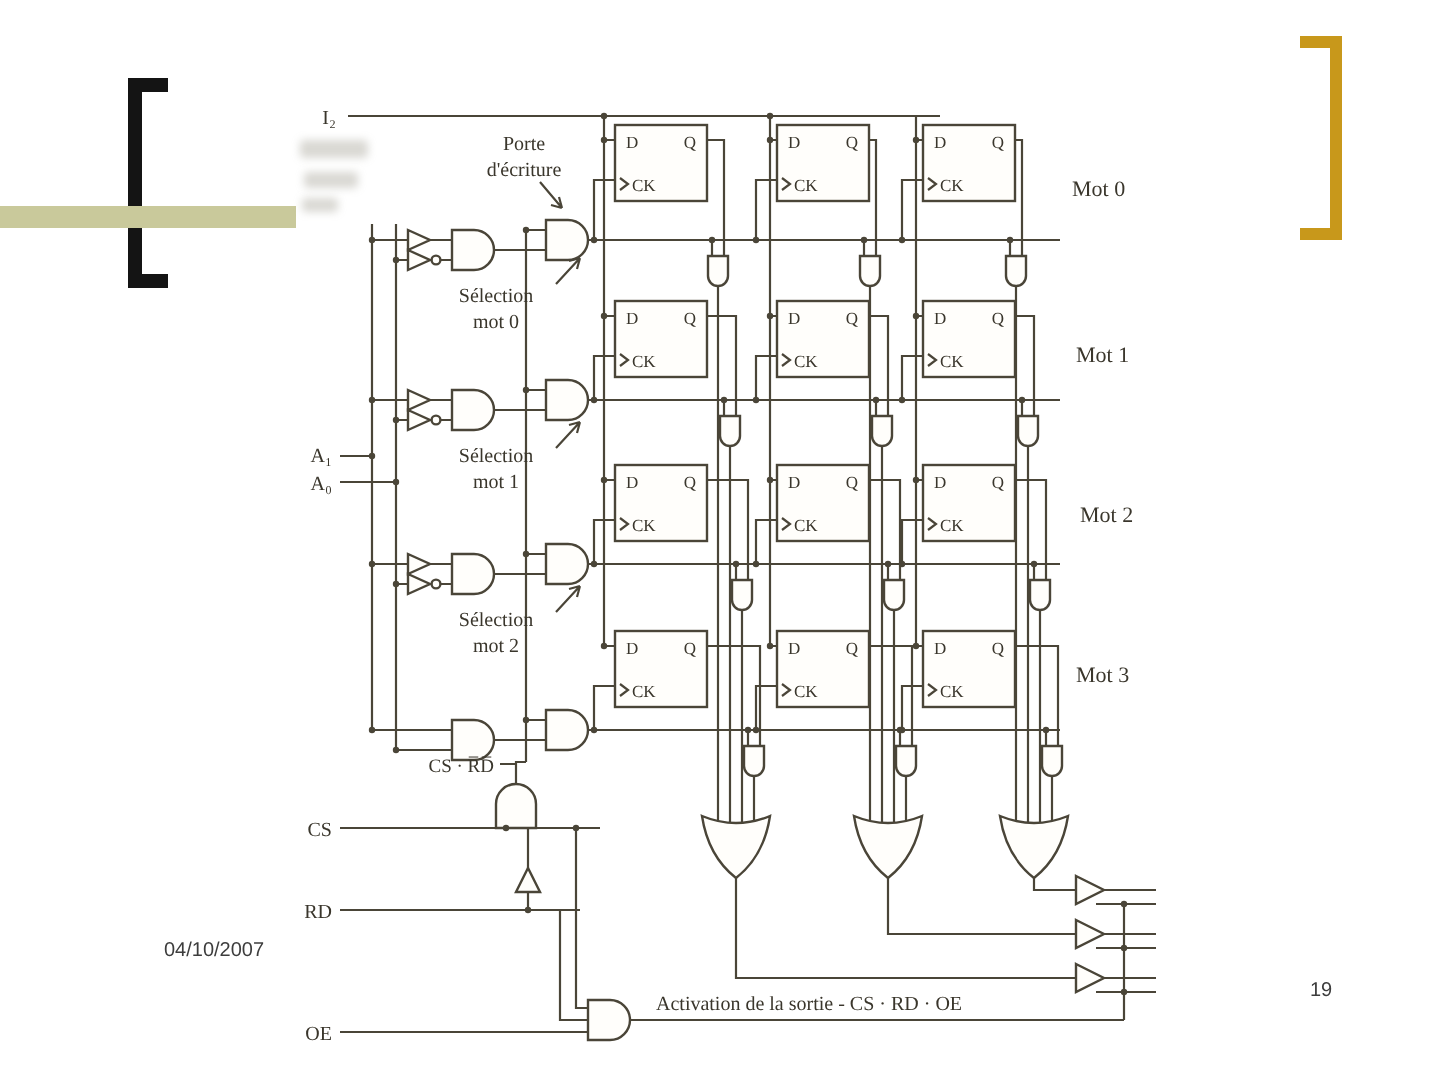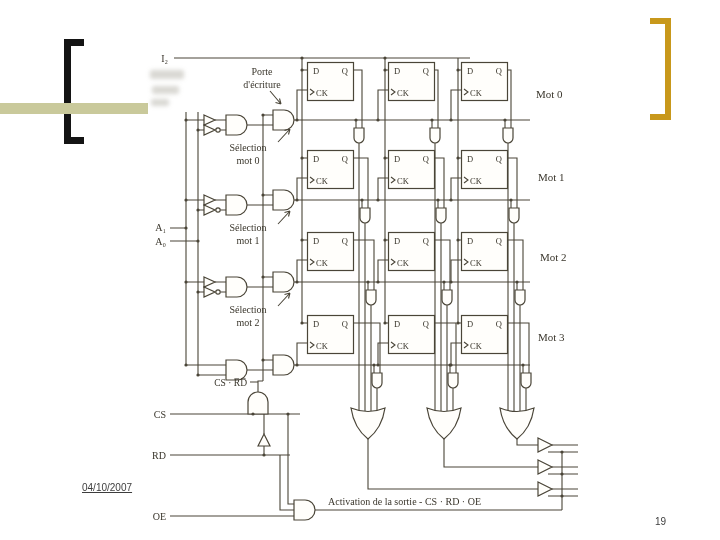--- a/index.html
+++ b/index.html
@@ -11,22 +11,22 @@
   .bracket-left{position:absolute;left:64px;top:39px;width:13px;height:91px;
     border-left:7px solid #141414;border-top:7px solid #141414;border-bottom:7px solid #141414;}
   .accent-bar{position:absolute;left:0;top:103px;width:148px;height:11px;background:#C9C99B;}
   .bracket-right{position:absolute;left:650px;top:18px;width:15px;height:90px;
     border-right:6px solid #C8981B;border-top:6px solid #C8981B;border-bottom:6px solid #C8981B;}
 
   
   .ghost{position:absolute;background:rgba(120,114,96,.28);filter:blur(2px);border-radius:2px;}
 
   
-  .footer-date{position:absolute;left:82px;top:482px;font-size:10px;color:#3d3d3d;text-decoration:underline;}
-  .footer-page{position:absolute;left:655px;top:516px;font-size:10px;color:#3d3d3d;text-align:right;}
+  .footer-date{position:absolute;left:82px;top:470px;font-size:10px;color:#3d3d3d;}
+  .footer-page{position:absolute;left:655px;top:490px;font-size:10px;color:#3d3d3d;text-align:right;}
 
   
   svg.circuit{position:absolute;inset:0;}
   .w{stroke:#4a4538;stroke-width:1.1;fill:none;}
   .g{stroke:#4a4538;stroke-width:1.2;fill:#fffefb;}
   .d{fill:#4a4538;stroke:none;}
   text{fill:#3a362c;font-family:"Liberation Serif",serif;}
   .t10{font-size:10px;}
   .t11{font-size:11px;}
   .t9{font-size:9.5px;}

